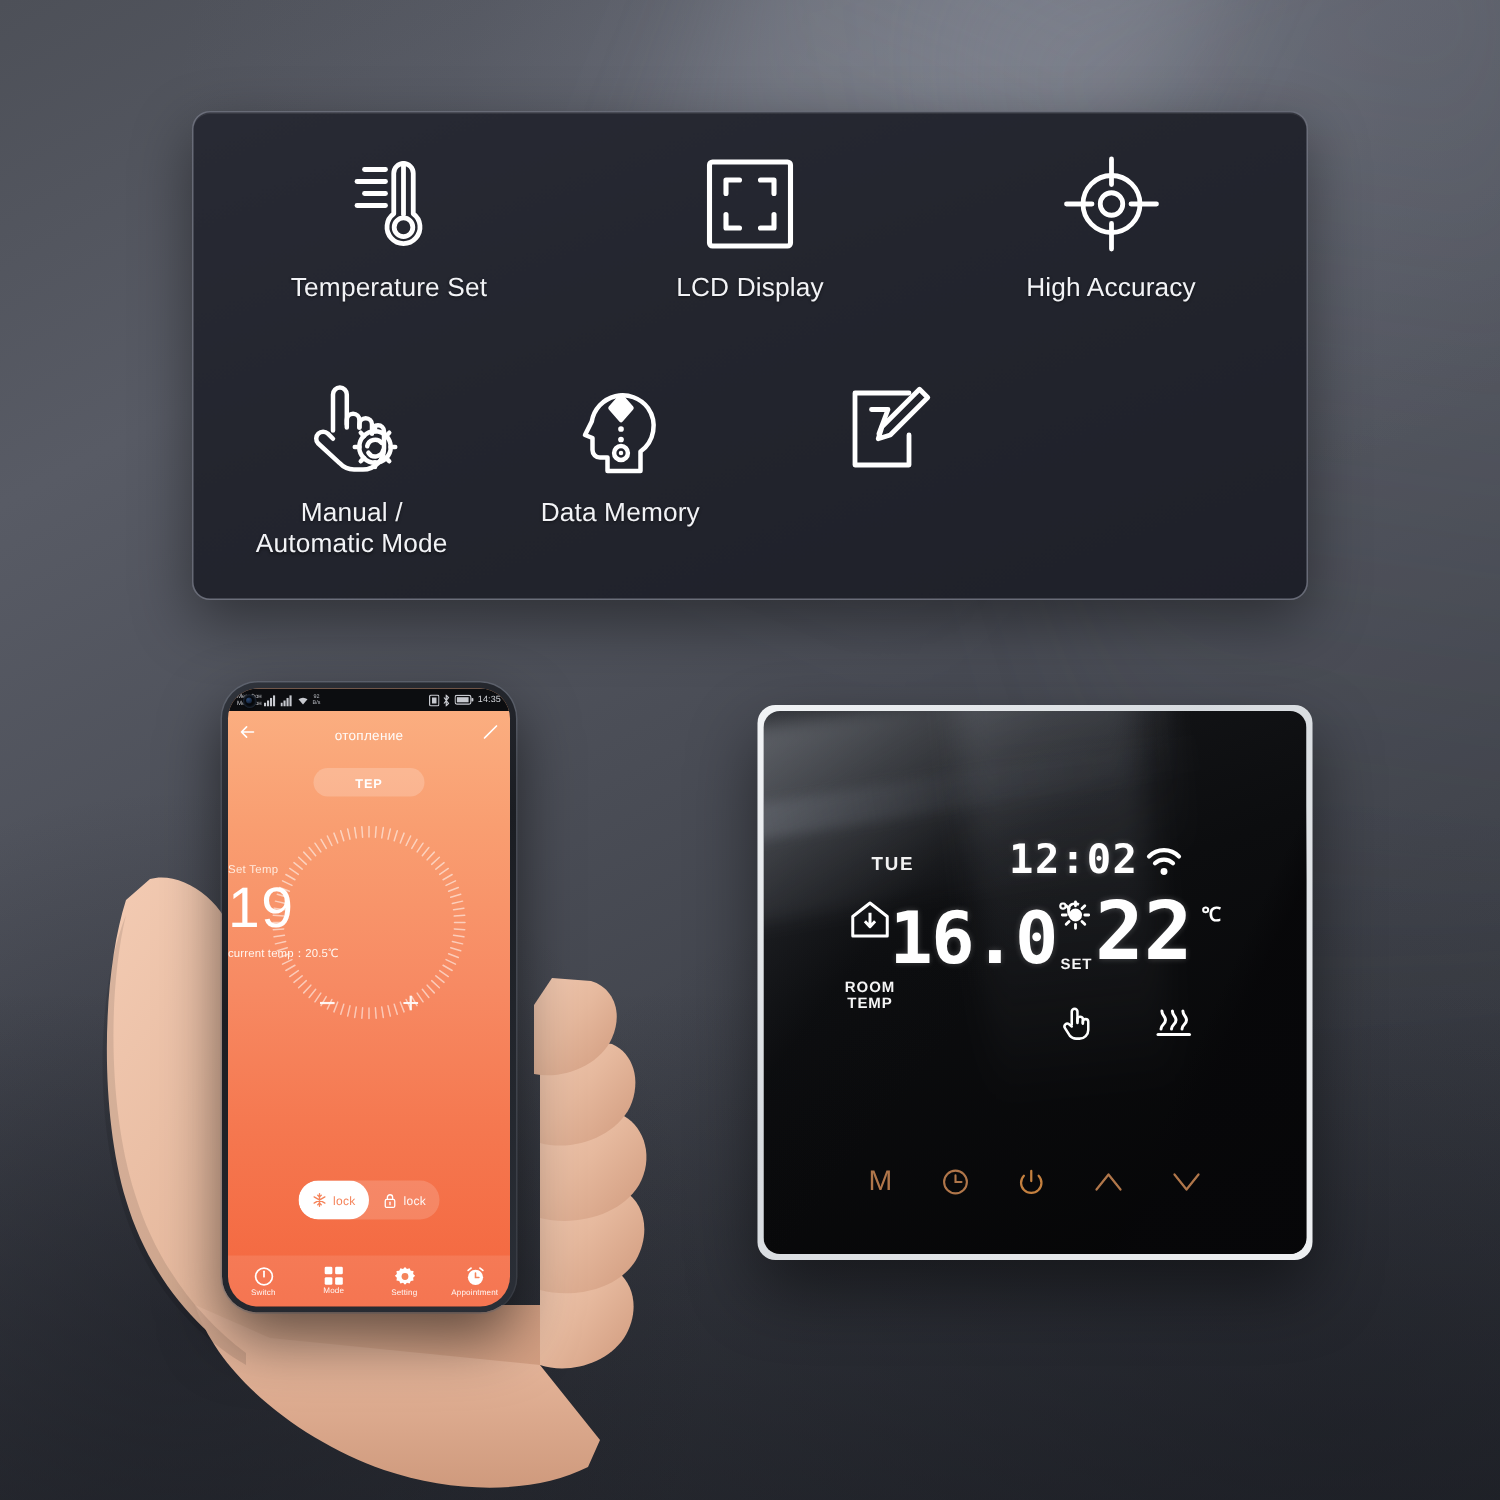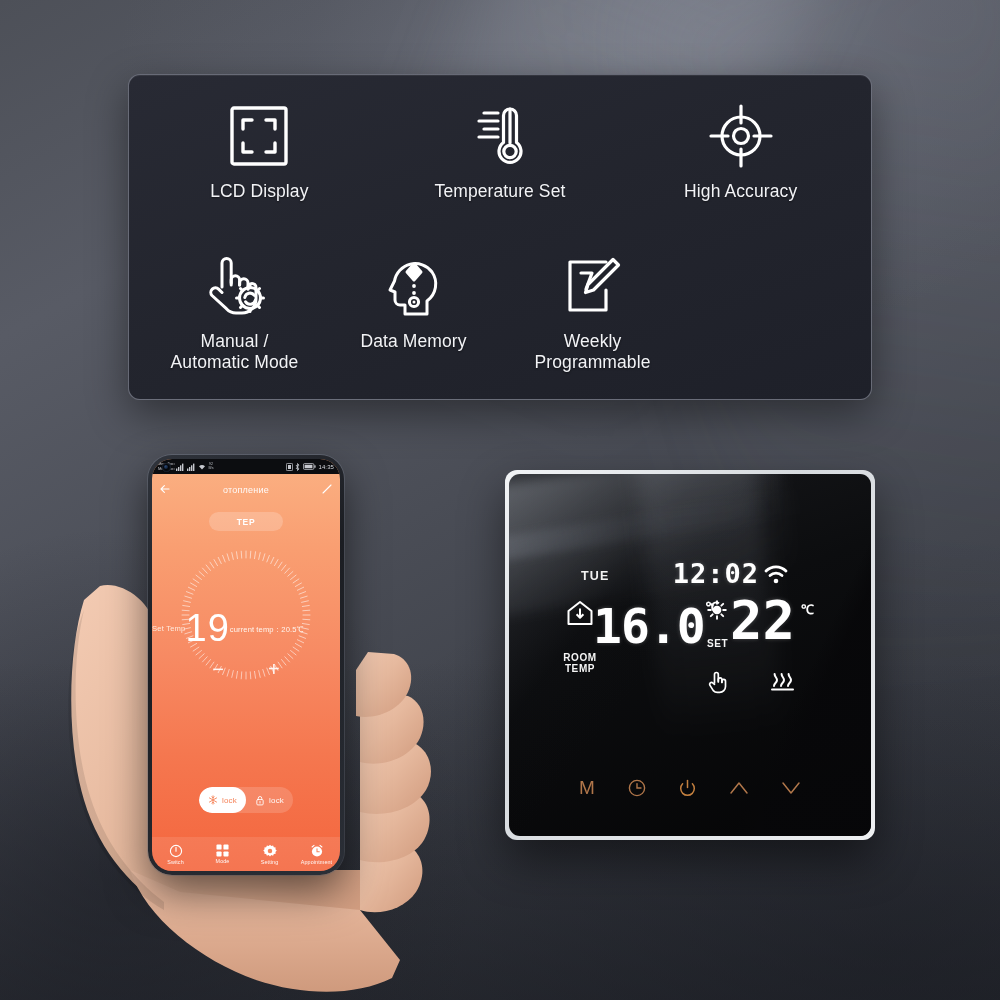--- a/index.html
+++ b/index.html
@@ -109,22 +109,22 @@
   .tep-pill{
     margin:6px auto 0; width:74px; height:19px; border-radius:10px;
     background:rgba(255,255,255,0.20);
     display:flex; align-items:center; justify-content:center;
     color:#fff; font-size:8.5px; font-weight:700; letter-spacing:0.6px;
   }
 
   .dial-area{ position:relative; margin-top:18px; height:132px; }
   .dial-ticks{ position:absolute; left:50%; top:0; transform:translateX(-50%); }
   .dial-text{
-    position:absolute; inset:0; display:flex; 
-    align-items:center; justify-content:flex-start; padding-top:26px;
+    position:absolute; inset:0; display:flex; flex-direction:column;
+    align-items:flex-start; justify-content:flex-start; padding-top:26px;
   }
   .set-temp-label{ color:#ffeadd; font-size:7.6px; letter-spacing:0.2px; }
   .set-temp-value{ color:#fff; font-size:38px; font-weight:400; line-height:44px; letter-spacing:1px; }
   .current-temp{ color:#fff6ef; font-size:7.6px; letter-spacing:0.1px; margin-top:3px; }
   .plusminus{
     position:absolute; left:0; right:0; bottom:2px;
     display:flex; justify-content:center; gap:44px; color:#fff;
   }
   .pm-btn{ font-size:20px; line-height:20px; font-weight:300; opacity:.92; }
 
@@ -248,47 +248,47 @@
 </head>
 <body>
 
 <div class="bg-streak"></div>
 <div class="bg-streak2"></div>
 <div class="bg-dark-bottom"></div>
 
 <div class="feature-panel">
 
   <div class="feature-row row1">
-
-    <div class="feature-cell">
-      <div class="feat-icon">
-        <svg width="62" height="64" viewBox="0 0 62 64" fill="none" stroke="#ffffff" stroke-width="3.4" stroke-linecap="round" stroke-linejoin="round">
-          <rect x="4" y="4" width="54" height="56" rx="2"></rect>
-          <path d="M15 16 h9 M15 16 v9"></path>
-          <path d="M47 16 h-9 M47 16 v9"></path>
-          <path d="M15 48 h9 M15 48 v-9"></path>
-          <path d="M47 48 h-9 M47 48 v-9"></path>
-        </svg>
-      </div>
-      <div class="feat-label">LCD Display</div>
-    </div>
 
     <div class="feature-cell">
       <div class="feat-icon">
         <svg width="60" height="66" viewBox="0 0 60 66" fill="none" stroke="#ffffff" stroke-width="3.2" stroke-linecap="round" stroke-linejoin="round">
           <path d="M40 6 v34"></path>
           <path d="M40 6 a6.5 6.5 0 0 1 6.5 6.5 v27 a11 11 0 1 1 -13 0 V12.5 A6.5 6.5 0 0 1 40 6z"></path>
           <circle cx="40" cy="48.5" r="6.2"></circle>
           <path d="M14 10 h14"></path>
           <path d="M9 18 h19"></path>
           <path d="M14 26 h14"></path>
           <path d="M9 34 h19"></path>
         </svg>
       </div>
       <div class="feat-label">Temperature Set</div>
+    </div>
+
+    <div class="feature-cell">
+      <div class="feat-icon">
+        <svg width="62" height="64" viewBox="0 0 62 64" fill="none" stroke="#ffffff" stroke-width="3.4" stroke-linecap="round" stroke-linejoin="round">
+          <rect x="4" y="4" width="54" height="56" rx="2"></rect>
+          <path d="M15 16 h9 M15 16 v9"></path>
+          <path d="M47 16 h-9 M47 16 v9"></path>
+          <path d="M15 48 h9 M15 48 v-9"></path>
+          <path d="M47 48 h-9 M47 48 v-9"></path>
+        </svg>
+      </div>
+      <div class="feat-label">LCD Display</div>
     </div>
 
     <div class="feature-cell">
       <div class="feat-icon">
         <svg width="64" height="64" viewBox="0 0 64 64" fill="none" stroke="#ffffff" stroke-width="3.2" stroke-linecap="round" stroke-linejoin="round">
           <circle cx="32" cy="32" r="19"></circle>
           <circle cx="32" cy="32" r="7.5"></circle>
           <path d="M32 2 v17 M32 45 v17 M2 32 h17 M45 32 h17"></path>
         </svg>
       </div>
@@ -334,22 +334,20 @@
     </div>
 
     <div class="feature-cell">
       <div class="feat-icon">
         <svg width="62" height="64" viewBox="0 0 62 64" fill="none" stroke="#ffffff" stroke-width="3.2" stroke-linecap="round" stroke-linejoin="round">
           <path d="M44 8 H8 v48 h36 V36"></path>
           <path d="M19 19 h11 l-6 16"></path>
           <path d="M51 5.5 l5.5 5.5 -25 25 -8 2.5 2.5 -8 z"></path>
         </svg>
       </div>
-      <div class="feat-label">Weekly
-Programmable</div>
     </div>
 
     <div class="feature-cell empty"></div>
 
   </div>
 </div>
 
 <div class="hand-wrap">
   <svg class="hand" viewBox="0 0 380 560" fill="none" xmlns="http://www.w3.org/2000/svg">
     <defs>

